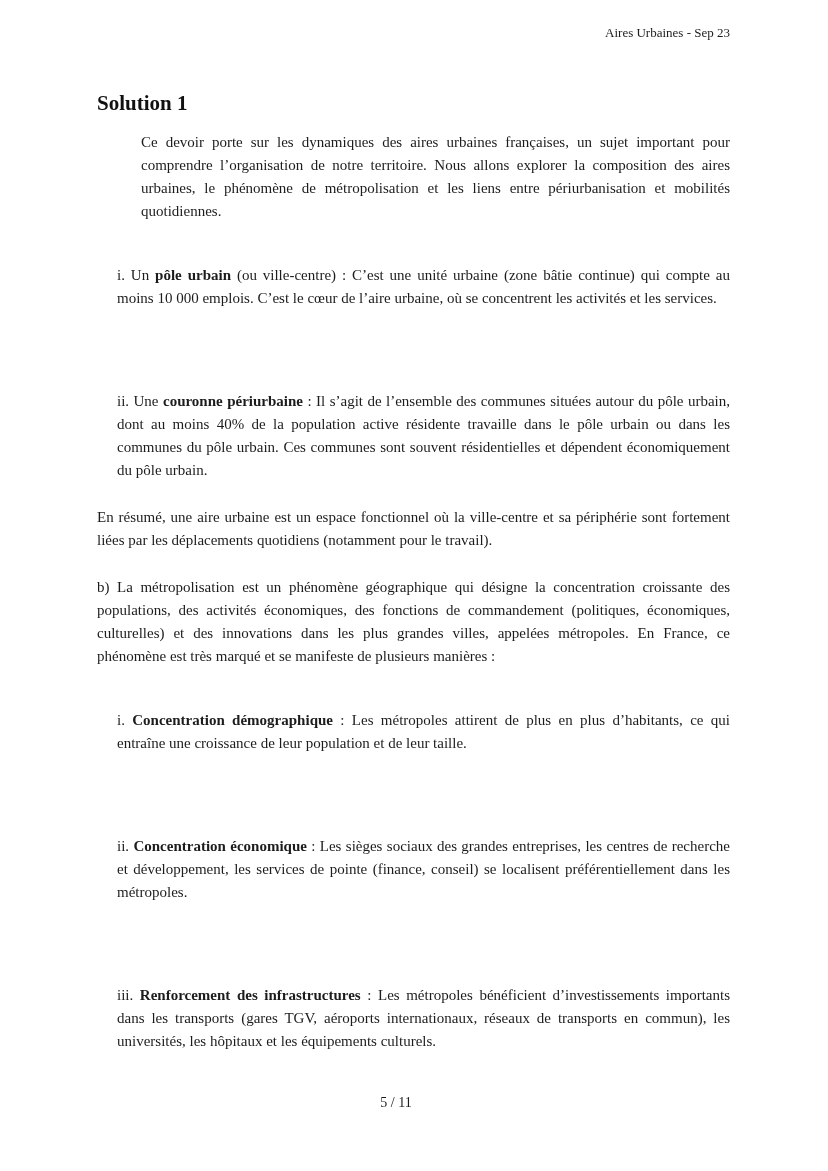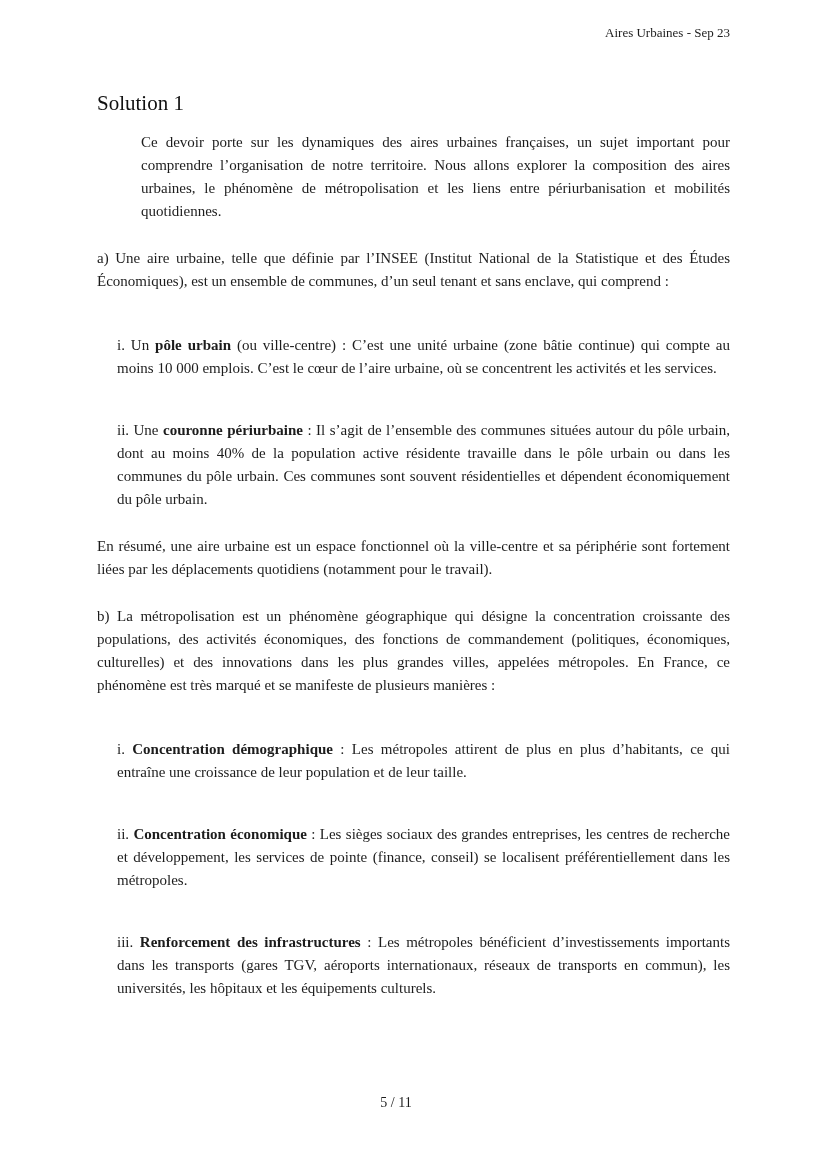--- a/index.html
+++ b/index.html
@@ -23,21 +23,21 @@
     top: 25px;
     right: 98px;
     font-size: 13px;
     line-height: 16px;
     color: #1c1c1c;
   }
   h1.doc-title {
     font-size: 21px;
     line-height: 26px;
     margin: 0;
-    font-weight: normal;
+    font-weight: bold;
     color: #111111;
   }
   .block-paragraph {
     font-size: 15px;
     line-height: 23px;
     text-align: justify;
     margin: 24px 0 0 0;
     hyphens: auto;
     -webkit-hyphens: auto;
   }
@@ -47,21 +47,21 @@
   }
   .block-quote {
     font-size: 15px;
     line-height: 23px;
     text-align: justify;
     margin: 41px 0 0 20px;
     hyphens: auto;
     -webkit-hyphens: auto;
   }
   .block-quote + .block-quote {
-    margin-top: 39px;
+    margin-top: 80px;
   }
   .block-quote + .block-paragraph {
   }
   strong {
     font-weight: bold;
   }
   .running-footer {
     position: absolute;
     top: 1094px;
     left: 0;
@@ -77,21 +77,20 @@
 
 <div class="page">
   <div class="running-header">
     <span>Aires Urbaines - Sep 23</span>
   </div>
 
   <h1 class="doc-title">Solution 1</h1>
 
   <div id="document-blocks">
       <p class="block-paragraph"><span>Ce devoir porte sur les dynamiques des aires urbaines françaises, un sujet important pour comprendre l’organisation de notre territoire. Nous allons explorer la composition des aires urbaines, le phénomène de métropolisation et les liens entre périurbanisation et mobilités quotidiennes.</span></p>
-      <p class="block-paragraph"><span>a) Une aire urbaine, telle que définie par l’INSEE (Institut National de la Statistique et des Études Économiques), est un ensemble de communes, d’un seul tenant et sans enclave, qui comprend&nbsp;:</span></p>
       <div class="block-quote"><span>i. Un </span><strong>pôle urbain</strong><span> (ou ville-centre)&nbsp;: C’est une unité urbaine (zone bâtie continue) qui compte au moins 10&nbsp;000 emplois. C’est le cœur de l’aire urbaine, où se concentrent les activités et les services.</span></div>
       <div class="block-quote"><span>ii. Une </span><strong>couronne périurbaine</strong><span>&nbsp;: Il s’agit de l’ensemble des communes situées autour du pôle urbain, dont au moins 40% de la population active résidente travaille dans le pôle urbain ou dans les communes du pôle urbain. Ces communes sont souvent résidentielles et dépendent économiquement du pôle urbain.</span></div>
       <p class="block-paragraph"><span>En résumé, une aire urbaine est un espace fonctionnel où la ville-centre et sa périphérie sont fortement liées par les déplacements quotidiens (notamment pour le travail).</span></p>
       <p class="block-paragraph"><span>b) La métropolisation est un phénomène géographique qui désigne la concentration croissante des populations, des activités économiques, des fonctions de commandement (politiques, économiques, culturelles) et des innovations dans les plus grandes villes, appelées métropoles. En France, ce phénomène est très marqué et se manifeste de plusieurs manières&nbsp;:</span></p>
       <div class="block-quote"><span>i. </span><strong>Concentration démographique</strong><span>&nbsp;: Les métropoles attirent de plus en plus d’habitants, ce qui entraîne une croissance de leur population et de leur taille.</span></div>
       <div class="block-quote"><span>ii. </span><strong>Concentration économique</strong><span>&nbsp;: Les sièges sociaux des grandes entreprises, les centres de recherche et développement, les services de pointe (finance, conseil) se localisent préférentiellement dans les métropoles.</span></div>
       <div class="block-quote"><span>iii. </span><strong>Renforcement des infrastructures</strong><span>&nbsp;: Les métropoles bénéficient d’investissements importants dans les transports (gares TGV, aéroports internationaux, réseaux de transports en commun), les universités, les hôpitaux et les équipements culturels.</span></div>
     </div>
 
   <div class="running-footer">

